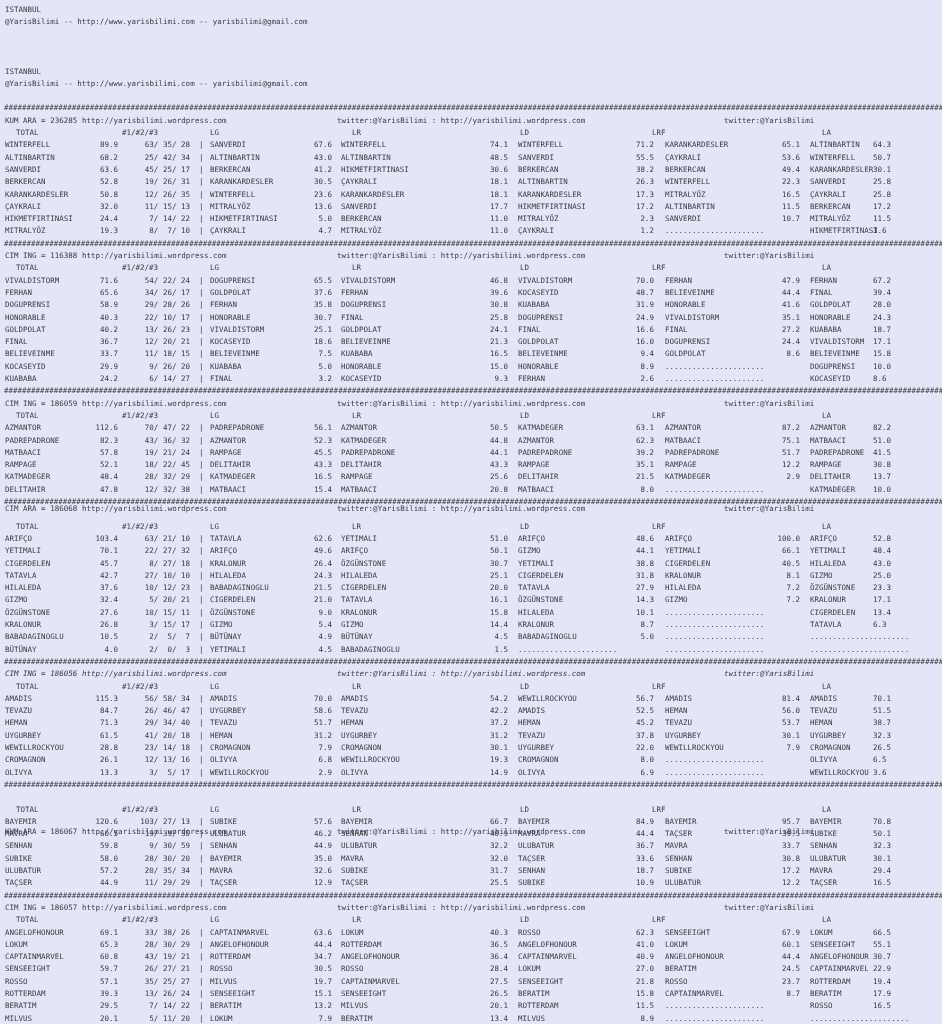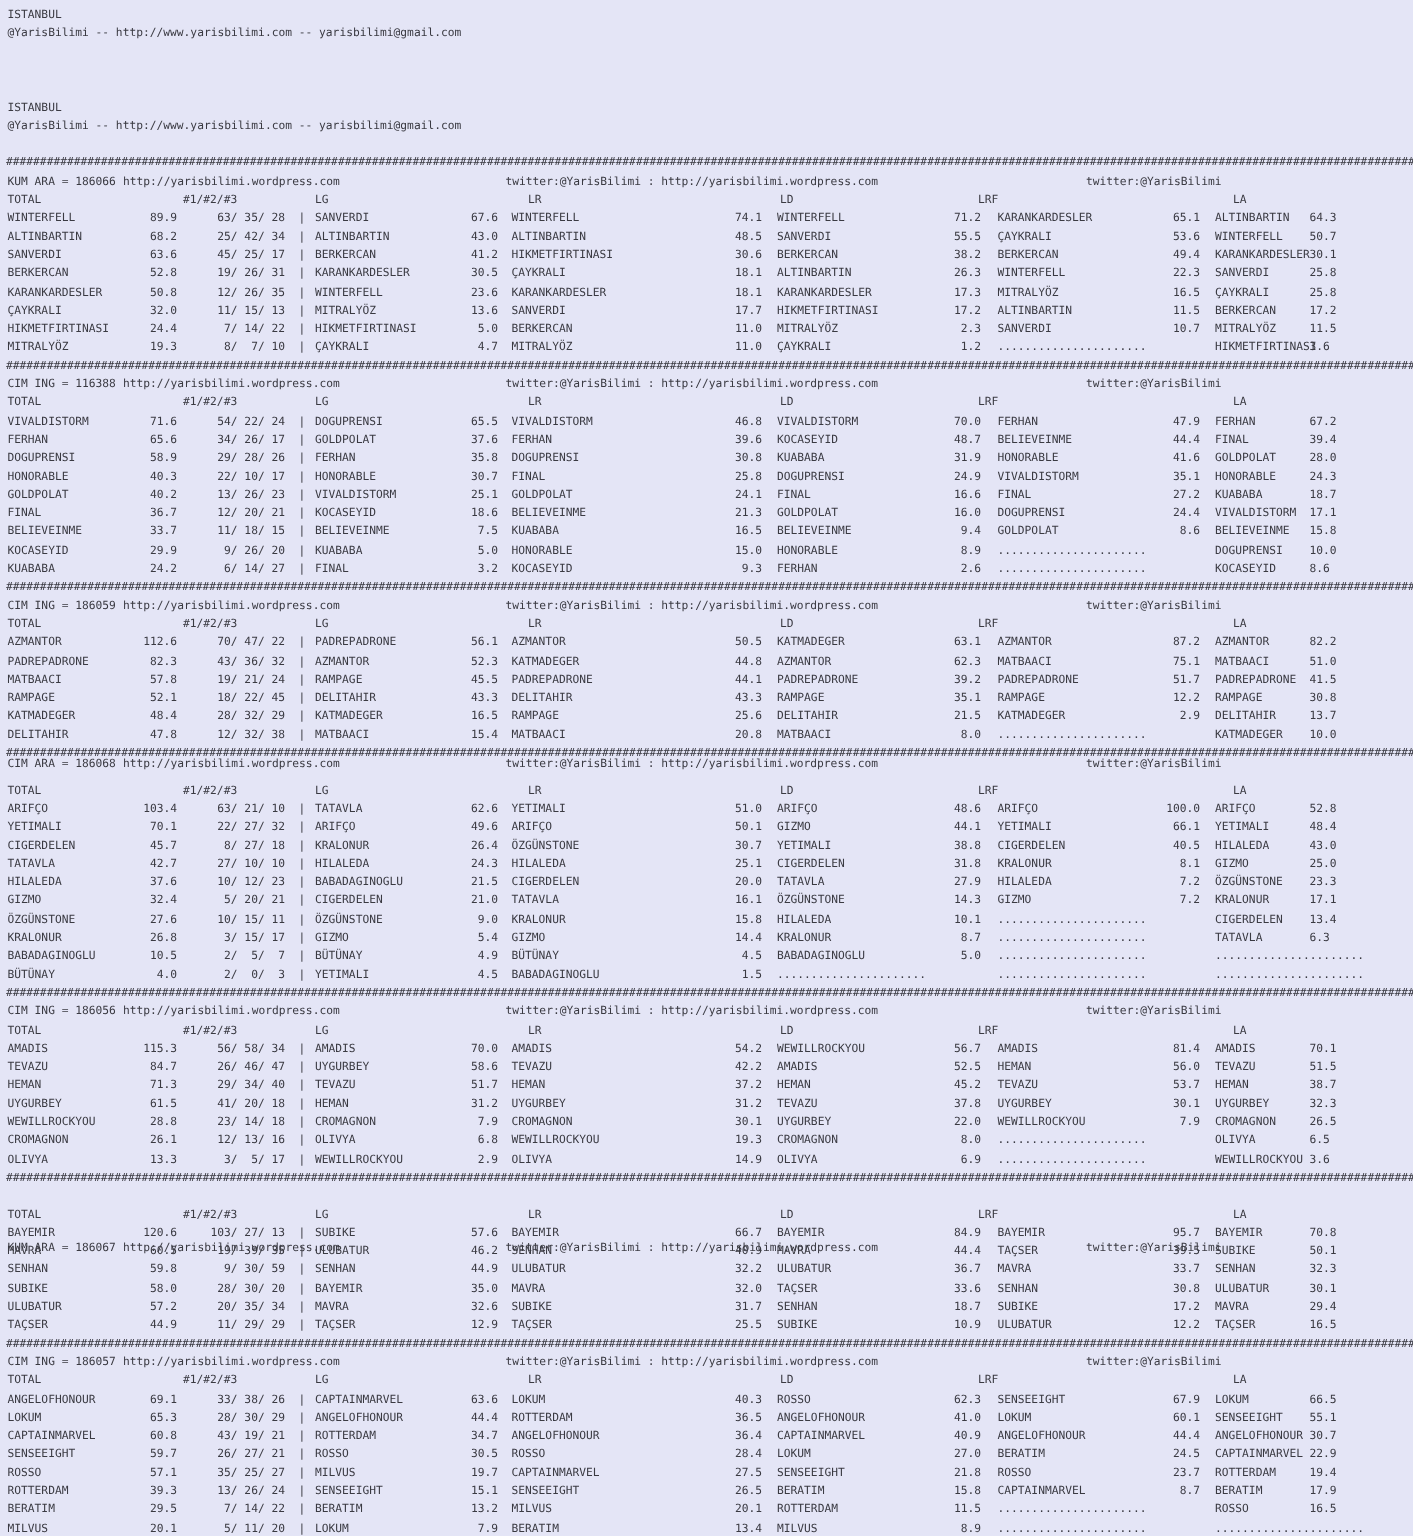--- a/index.html
+++ b/index.html
@@ -12,34 +12,34 @@
   .line span{position:absolute;top:0;white-space:pre;}
   .l0{top:4px}.l1{top:16.3px}.l5{top:65.5px}.l6{top:77.8px}
   .n1{left:5px}  .v1{left:55px;width:63px;text-align:right}
   .g {left:118px;width:72px;text-align:right}
   .p {left:199px}
   .n2{left:210px}.v2{left:270px;width:62px;text-align:right}
   .n3{left:341px}.v3{left:446px;width:62px;text-align:right}
   .n4{left:518px}.v4{left:592px;width:62px;text-align:right}
   .n5{left:665px}.v5{left:738px;width:62px;text-align:right}
   .n6{left:810px}.v6{left:873px;width:62px;text-align:left}
-  .h0{left:5px}.h1{left:122px}.h2{left:210px}.h3{left:352px}.h4{left:520px}.h5{left:652px}.h6{left:822px}
+  .h0{left:16px}.h1{left:122px}.h2{left:210px}.h3{left:352px}.h4{left:520px}.h5{left:652px}.h6{left:822px}
   .t0{left:5px}.t1{left:82px}.t2{left:337px}.t3{left:724px}
 </style>
 </head>
 <body style="background: rgb(228, 229, 246);">
 
 <div class="page" style="background: rgb(228, 229, 246); color: rgb(58, 58, 66);">
   <div class="line l0"><span class="n1">ISTANBUL</span></div>
   <div class="line l1"><span class="n1">@YarisBilimi -- http://www.yarisbilimi.com -- yarisbilimi@gmail.com</span></div>
   <div class="line l5"><span class="n1">ISTANBUL</span></div>
   <div class="line l6"><span class="n1">@YarisBilimi -- http://www.yarisbilimi.com -- yarisbilimi@gmail.com</span></div>
   <div id="sections">
       <div class="line hash" style="top: 102.4px;">#################################################################################################################################################################################################################</div>
-      <div class="line" style="top: 114.7px;"><span class="t0">KUM ARA = 186066</span><span class="t1">http://yarisbilimi.wordpress.com</span><span class="t2">twitter:@YarisBilimi : http://yarisbilimi.wordpress.com</span><span class="t3">twitter:@YarisBilimi</span></div>
+      <div class="line" style="top: 114.7px;"><span class="t0">KUM ARA = 236285</span><span class="t1">http://yarisbilimi.wordpress.com</span><span class="t2">twitter:@YarisBilimi : http://yarisbilimi.wordpress.com</span><span class="t3">twitter:@YarisBilimi</span></div>
       <div class="line" style="top: 127px;"><span class="h0">TOTAL</span><span class="h1">#1/#2/#3</span><span class="h2">LG</span><span class="h3">LR</span><span class="h4">LD</span><span class="h5">LRF</span><span class="h6">LA</span></div>
       <div class="line" style="top: 139.3px;"><span class="n1">WINTERFELL</span><span class="v1">89.9</span><span class="g"> 63/ 35/ 28</span><span class="n2">SANVERDI</span><span class="v2">67.6</span><span class="n3">WINTERFELL</span><span class="v3">74.1</span><span class="n4">WINTERFELL</span><span class="v4">71.2</span><span class="n5">KARANKARDESLER</span><span class="v5">65.1</span><span class="n6">ALTINBARTIN</span><span class="v6">64.3</span><span class="p">|</span></div>
       <div class="line" style="top: 151.6px;"><span class="n1">ALTINBARTIN</span><span class="v1">68.2</span><span class="g"> 25/ 42/ 34</span><span class="n2">ALTINBARTIN</span><span class="v2">43.0</span><span class="n3">ALTINBARTIN</span><span class="v3">48.5</span><span class="n4">SANVERDI</span><span class="v4">55.5</span><span class="n5">ÇAYKRALI</span><span class="v5">53.6</span><span class="n6">WINTERFELL</span><span class="v6">50.7</span><span class="p">|</span></div>
       <div class="line" style="top: 163.9px;"><span class="n1">SANVERDI</span><span class="v1">63.6</span><span class="g"> 45/ 25/ 17</span><span class="n2">BERKERCAN</span><span class="v2">41.2</span><span class="n3">HIKMETFIRTINASI</span><span class="v3">30.6</span><span class="n4">BERKERCAN</span><span class="v4">38.2</span><span class="n5">BERKERCAN</span><span class="v5">49.4</span><span class="n6">KARANKARDESLER</span><span class="v6">30.1</span><span class="p">|</span></div>
       <div class="line" style="top: 176.2px;"><span class="n1">BERKERCAN</span><span class="v1">52.8</span><span class="g"> 19/ 26/ 31</span><span class="n2">KARANKARDESLER</span><span class="v2">30.5</span><span class="n3">ÇAYKRALI</span><span class="v3">18.1</span><span class="n4">ALTINBARTIN</span><span class="v4">26.3</span><span class="n5">WINTERFELL</span><span class="v5">22.3</span><span class="n6">SANVERDI</span><span class="v6">25.8</span><span class="p">|</span></div>
       <div class="line" style="top: 188.5px;"><span class="n1">KARANKARDESLER</span><span class="v1">50.8</span><span class="g"> 12/ 26/ 35</span><span class="n2">WINTERFELL</span><span class="v2">23.6</span><span class="n3">KARANKARDESLER</span><span class="v3">18.1</span><span class="n4">KARANKARDESLER</span><span class="v4">17.3</span><span class="n5">MITRALYÖZ</span><span class="v5">16.5</span><span class="n6">ÇAYKRALI</span><span class="v6">25.8</span><span class="p">|</span></div>
       <div class="line" style="top: 200.8px;"><span class="n1">ÇAYKRALI</span><span class="v1">32.0</span><span class="g"> 11/ 15/ 13</span><span class="n2">MITRALYÖZ</span><span class="v2">13.6</span><span class="n3">SANVERDI</span><span class="v3">17.7</span><span class="n4">HIKMETFIRTINASI</span><span class="v4">17.2</span><span class="n5">ALTINBARTIN</span><span class="v5">11.5</span><span class="n6">BERKERCAN</span><span class="v6">17.2</span><span class="p">|</span></div>
       <div class="line" style="top: 213.1px;"><span class="n1">HIKMETFIRTINASI</span><span class="v1">24.4</span><span class="g">  7/ 14/ 22</span><span class="n2">HIKMETFIRTINASI</span><span class="v2">5.0</span><span class="n3">BERKERCAN</span><span class="v3">11.0</span><span class="n4">MITRALYÖZ</span><span class="v4">2.3</span><span class="n5">SANVERDI</span><span class="v5">10.7</span><span class="n6">MITRALYÖZ</span><span class="v6">11.5</span><span class="p">|</span></div>
       <div class="line" style="top: 225.4px;"><span class="n1">MITRALYÖZ</span><span class="v1">19.3</span><span class="g">  8/  7/ 10</span><span class="n2">ÇAYKRALI</span><span class="v2">4.7</span><span class="n3">MITRALYÖZ</span><span class="v3">11.0</span><span class="n4">ÇAYKRALI</span><span class="v4">1.2</span><span class="n5">......................</span><span class="v5"></span><span class="n6">HIKMETFIRTINASI</span><span class="v6">3.6</span><span class="p">|</span></div>
       <div class="line hash" style="top: 237.7px;">#################################################################################################################################################################################################################</div>
@@ -70,21 +70,21 @@
       <div class="line" style="top: 545.2px;"><span class="n1">YETIMALI</span><span class="v1">70.1</span><span class="g"> 22/ 27/ 32</span><span class="n2">ARIFÇO</span><span class="v2">49.6</span><span class="n3">ARIFÇO</span><span class="v3">50.1</span><span class="n4">GIZMO</span><span class="v4">44.1</span><span class="n5">YETIMALI</span><span class="v5">66.1</span><span class="n6">YETIMALI</span><span class="v6">48.4</span><span class="p">|</span></div>
       <div class="line" style="top: 557.5px;"><span class="n1">CIGERDELEN</span><span class="v1">45.7</span><span class="g">  8/ 27/ 18</span><span class="n2">KRALONUR</span><span class="v2">26.4</span><span class="n3">ÖZGÜNSTONE</span><span class="v3">30.7</span><span class="n4">YETIMALI</span><span class="v4">38.8</span><span class="n5">CIGERDELEN</span><span class="v5">40.5</span><span class="n6">HILALEDA</span><span class="v6">43.0</span><span class="p">|</span></div>
       <div class="line" style="top: 569.8px;"><span class="n1">TATAVLA</span><span class="v1">42.7</span><span class="g"> 27/ 10/ 10</span><span class="n2">HILALEDA</span><span class="v2">24.3</span><span class="n3">HILALEDA</span><span class="v3">25.1</span><span class="n4">CIGERDELEN</span><span class="v4">31.8</span><span class="n5">KRALONUR</span><span class="v5">8.1</span><span class="n6">GIZMO</span><span class="v6">25.0</span><span class="p">|</span></div>
       <div class="line" style="top: 582.1px;"><span class="n1">HILALEDA</span><span class="v1">37.6</span><span class="g"> 10/ 12/ 23</span><span class="n2">BABADAGINOGLU</span><span class="v2">21.5</span><span class="n3">CIGERDELEN</span><span class="v3">20.0</span><span class="n4">TATAVLA</span><span class="v4">27.9</span><span class="n5">HILALEDA</span><span class="v5">7.2</span><span class="n6">ÖZGÜNSTONE</span><span class="v6">23.3</span><span class="p">|</span></div>
       <div class="line" style="top: 594.4px;"><span class="n1">GIZMO</span><span class="v1">32.4</span><span class="g">  5/ 20/ 21</span><span class="n2">CIGERDELEN</span><span class="v2">21.0</span><span class="n3">TATAVLA</span><span class="v3">16.1</span><span class="n4">ÖZGÜNSTONE</span><span class="v4">14.3</span><span class="n5">GIZMO</span><span class="v5">7.2</span><span class="n6">KRALONUR</span><span class="v6">17.1</span><span class="p">|</span></div>
       <div class="line" style="top: 606.7px;"><span class="n1">ÖZGÜNSTONE</span><span class="v1">27.6</span><span class="g"> 10/ 15/ 11</span><span class="n2">ÖZGÜNSTONE</span><span class="v2">9.0</span><span class="n3">KRALONUR</span><span class="v3">15.8</span><span class="n4">HILALEDA</span><span class="v4">10.1</span><span class="n5">......................</span><span class="v5"></span><span class="n6">CIGERDELEN</span><span class="v6">13.4</span><span class="p">|</span></div>
       <div class="line" style="top: 619px;"><span class="n1">KRALONUR</span><span class="v1">26.8</span><span class="g">  3/ 15/ 17</span><span class="n2">GIZMO</span><span class="v2">5.4</span><span class="n3">GIZMO</span><span class="v3">14.4</span><span class="n4">KRALONUR</span><span class="v4">8.7</span><span class="n5">......................</span><span class="v5"></span><span class="n6">TATAVLA</span><span class="v6">6.3</span><span class="p">|</span></div>
       <div class="line" style="top: 631.3px;"><span class="n1">BABADAGINOGLU</span><span class="v1">10.5</span><span class="g">  2/  5/  7</span><span class="n2">BÜTÜNAY</span><span class="v2">4.9</span><span class="n3">BÜTÜNAY</span><span class="v3">4.5</span><span class="n4">BABADAGINOGLU</span><span class="v4">5.0</span><span class="n5">......................</span><span class="v5"></span><span class="n6">......................</span><span class="v6"></span><span class="p">|</span></div>
       <div class="line" style="top: 643.6px;"><span class="n1">BÜTÜNAY</span><span class="v1">4.0</span><span class="g">  2/  0/  3</span><span class="n2">YETIMALI</span><span class="v2">4.5</span><span class="n3">BABADAGINOGLU</span><span class="v3">1.5</span><span class="n4">......................</span><span class="v4"></span><span class="n5">......................</span><span class="v5"></span><span class="n6">......................</span><span class="v6"></span><span class="p">|</span></div>
       <div class="line hash" style="top: 655.9px;">#################################################################################################################################################################################################################</div>
-      <div class="line" style="top: 668.2px;"><span class="t0">CIM ING = 186056</span><span class="t1">http://yarisbilimi.wordpress.com</span><span class="t2">twitter:@YarisBilimi : http://yarisbilimi.wordpress.com</span><span class="t3">twitter:@YarisBilimi</span></div>
+      <div class="line" style="top: 668.2px; font-style: italic;"><span class="t0">CIM ING = 186056</span><span class="t1">http://yarisbilimi.wordpress.com</span><span class="t2">twitter:@YarisBilimi : http://yarisbilimi.wordpress.com</span><span class="t3">twitter:@YarisBilimi</span></div>
       <div class="line" style="top: 680.5px;"><span class="h0">TOTAL</span><span class="h1">#1/#2/#3</span><span class="h2">LG</span><span class="h3">LR</span><span class="h4">LD</span><span class="h5">LRF</span><span class="h6">LA</span></div>
       <div class="line" style="top: 692.8px;"><span class="n1">AMADIS</span><span class="v1">115.3</span><span class="g"> 56/ 58/ 34</span><span class="n2">AMADIS</span><span class="v2">70.0</span><span class="n3">AMADIS</span><span class="v3">54.2</span><span class="n4">WEWILLROCKYOU</span><span class="v4">56.7</span><span class="n5">AMADIS</span><span class="v5">81.4</span><span class="n6">AMADIS</span><span class="v6">70.1</span><span class="p">|</span></div>
       <div class="line" style="top: 705.1px;"><span class="n1">TEVAZU</span><span class="v1">84.7</span><span class="g"> 26/ 46/ 47</span><span class="n2">UYGURBEY</span><span class="v2">58.6</span><span class="n3">TEVAZU</span><span class="v3">42.2</span><span class="n4">AMADIS</span><span class="v4">52.5</span><span class="n5">HEMAN</span><span class="v5">56.0</span><span class="n6">TEVAZU</span><span class="v6">51.5</span><span class="p">|</span></div>
       <div class="line" style="top: 717.4px;"><span class="n1">HEMAN</span><span class="v1">71.3</span><span class="g"> 29/ 34/ 40</span><span class="n2">TEVAZU</span><span class="v2">51.7</span><span class="n3">HEMAN</span><span class="v3">37.2</span><span class="n4">HEMAN</span><span class="v4">45.2</span><span class="n5">TEVAZU</span><span class="v5">53.7</span><span class="n6">HEMAN</span><span class="v6">38.7</span><span class="p">|</span></div>
       <div class="line" style="top: 729.7px;"><span class="n1">UYGURBEY</span><span class="v1">61.5</span><span class="g"> 41/ 20/ 18</span><span class="n2">HEMAN</span><span class="v2">31.2</span><span class="n3">UYGURBEY</span><span class="v3">31.2</span><span class="n4">TEVAZU</span><span class="v4">37.8</span><span class="n5">UYGURBEY</span><span class="v5">30.1</span><span class="n6">UYGURBEY</span><span class="v6">32.3</span><span class="p">|</span></div>
       <div class="line" style="top: 742px;"><span class="n1">WEWILLROCKYOU</span><span class="v1">28.8</span><span class="g"> 23/ 14/ 18</span><span class="n2">CROMAGNON</span><span class="v2">7.9</span><span class="n3">CROMAGNON</span><span class="v3">30.1</span><span class="n4">UYGURBEY</span><span class="v4">22.0</span><span class="n5">WEWILLROCKYOU</span><span class="v5">7.9</span><span class="n6">CROMAGNON</span><span class="v6">26.5</span><span class="p">|</span></div>
       <div class="line" style="top: 754.3px;"><span class="n1">CROMAGNON</span><span class="v1">26.1</span><span class="g"> 12/ 13/ 16</span><span class="n2">OLIVYA</span><span class="v2">6.8</span><span class="n3">WEWILLROCKYOU</span><span class="v3">19.3</span><span class="n4">CROMAGNON</span><span class="v4">8.0</span><span class="n5">......................</span><span class="v5"></span><span class="n6">OLIVYA</span><span class="v6">6.5</span><span class="p">|</span></div>
       <div class="line" style="top: 766.6px;"><span class="n1">OLIVYA</span><span class="v1">13.3</span><span class="g">  3/  5/ 17</span><span class="n2">WEWILLROCKYOU</span><span class="v2">2.9</span><span class="n3">OLIVYA</span><span class="v3">14.9</span><span class="n4">OLIVYA</span><span class="v4">6.9</span><span class="n5">......................</span><span class="v5"></span><span class="n6">WEWILLROCKYOU</span><span class="v6">3.6</span><span class="p">|</span></div>
       <div class="line hash" style="top: 778.9px;">#################################################################################################################################################################################################################</div>
       <div class="line" style="top: 791.2px; margin-top: 35px;"><span class="t0">KUM ARA = 186067</span><span class="t1">http://yarisbilimi.wordpress.com</span><span class="t2">twitter:@YarisBilimi : http://yarisbilimi.wordpress.com</span><span class="t3">twitter:@YarisBilimi</span></div>

